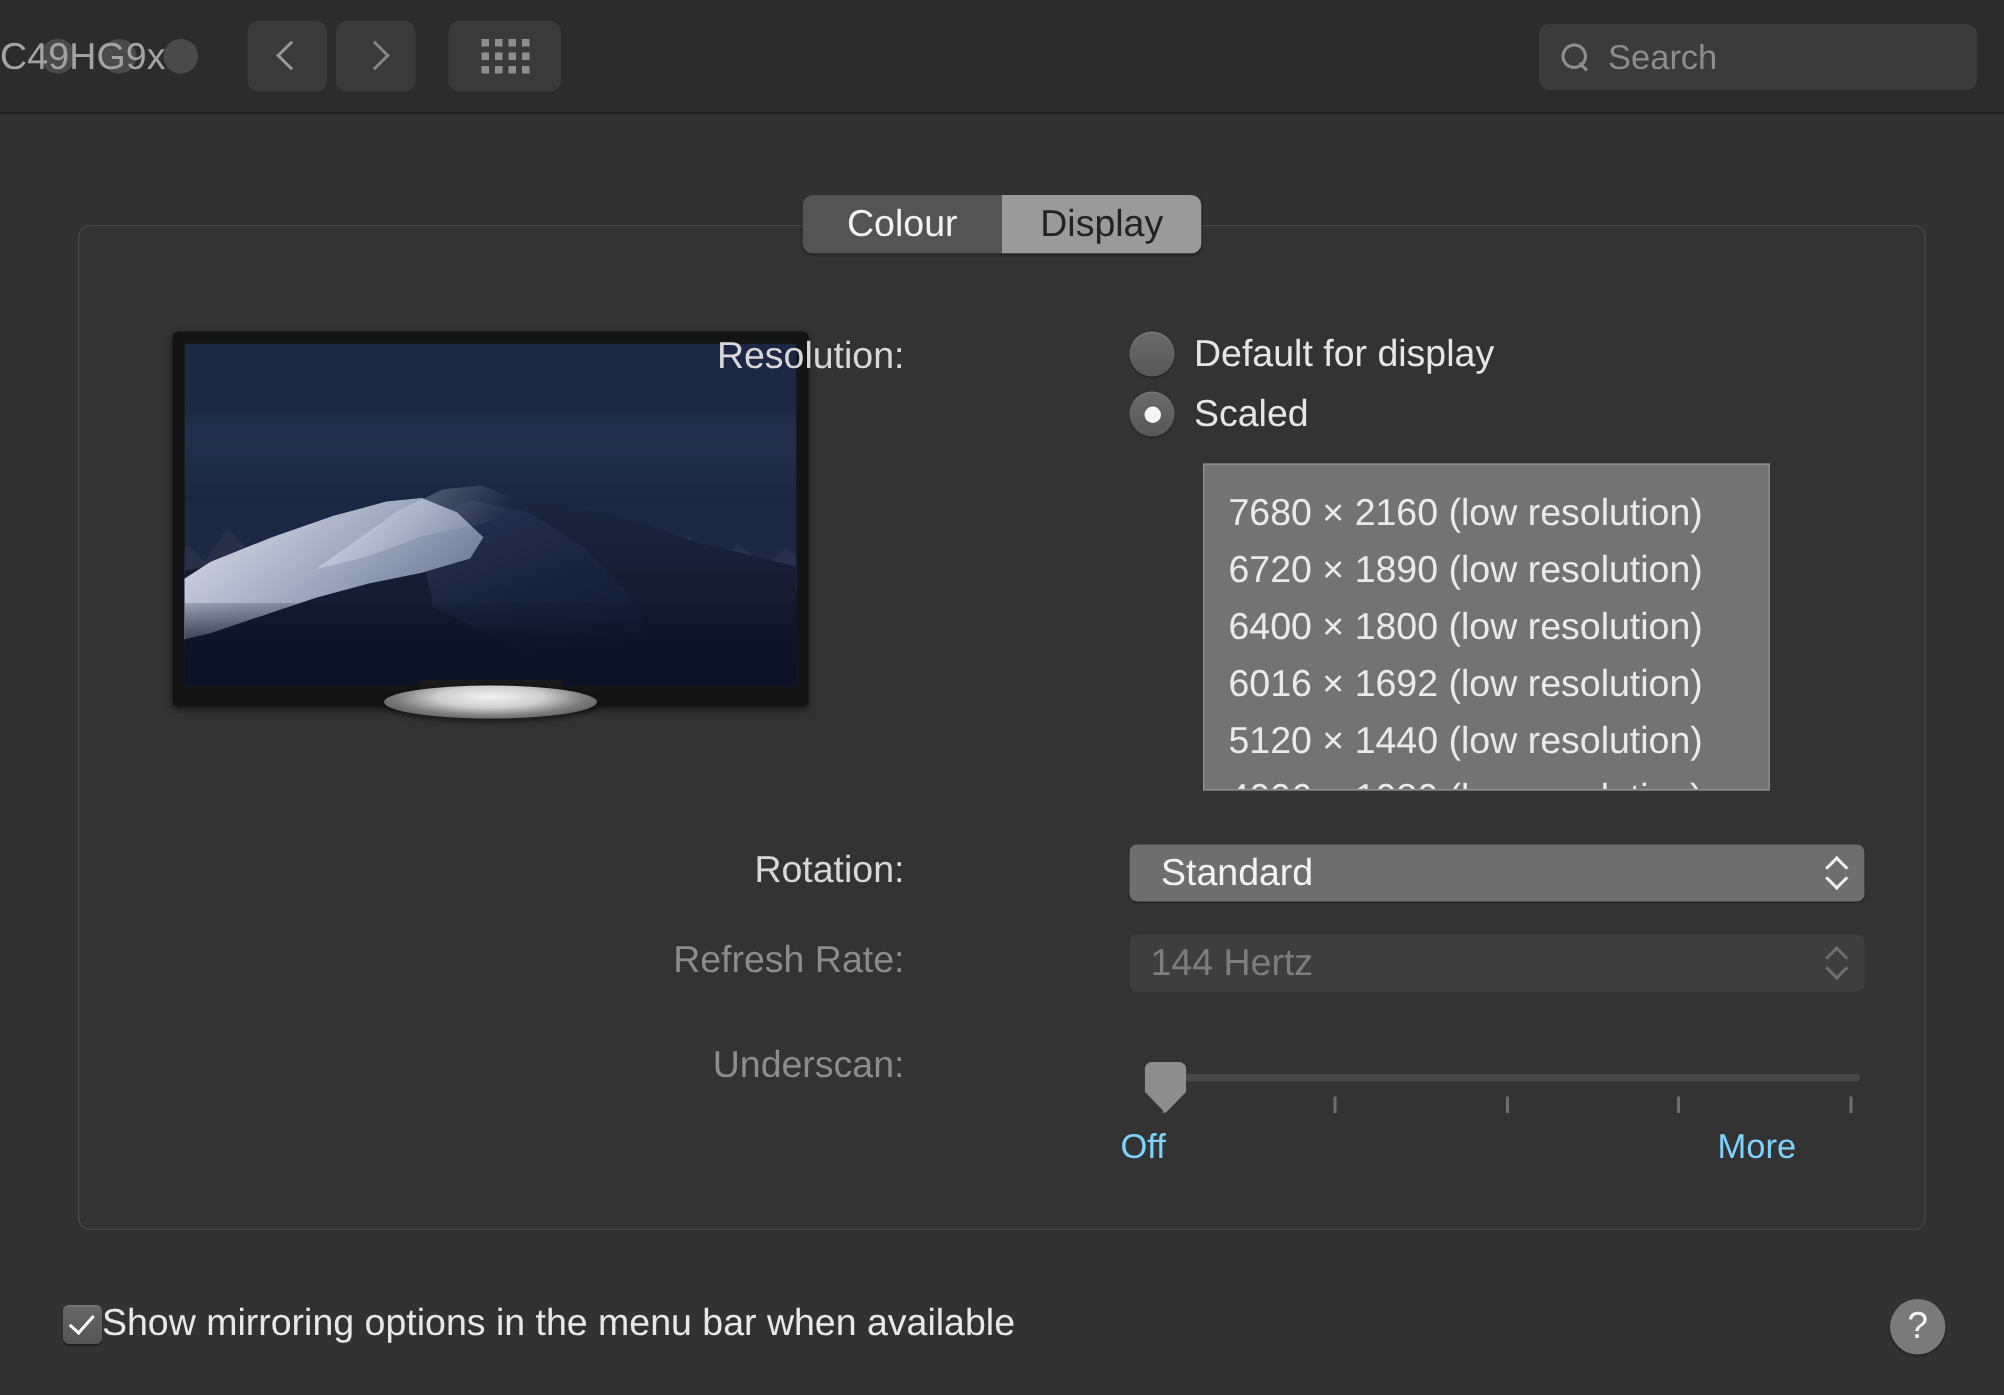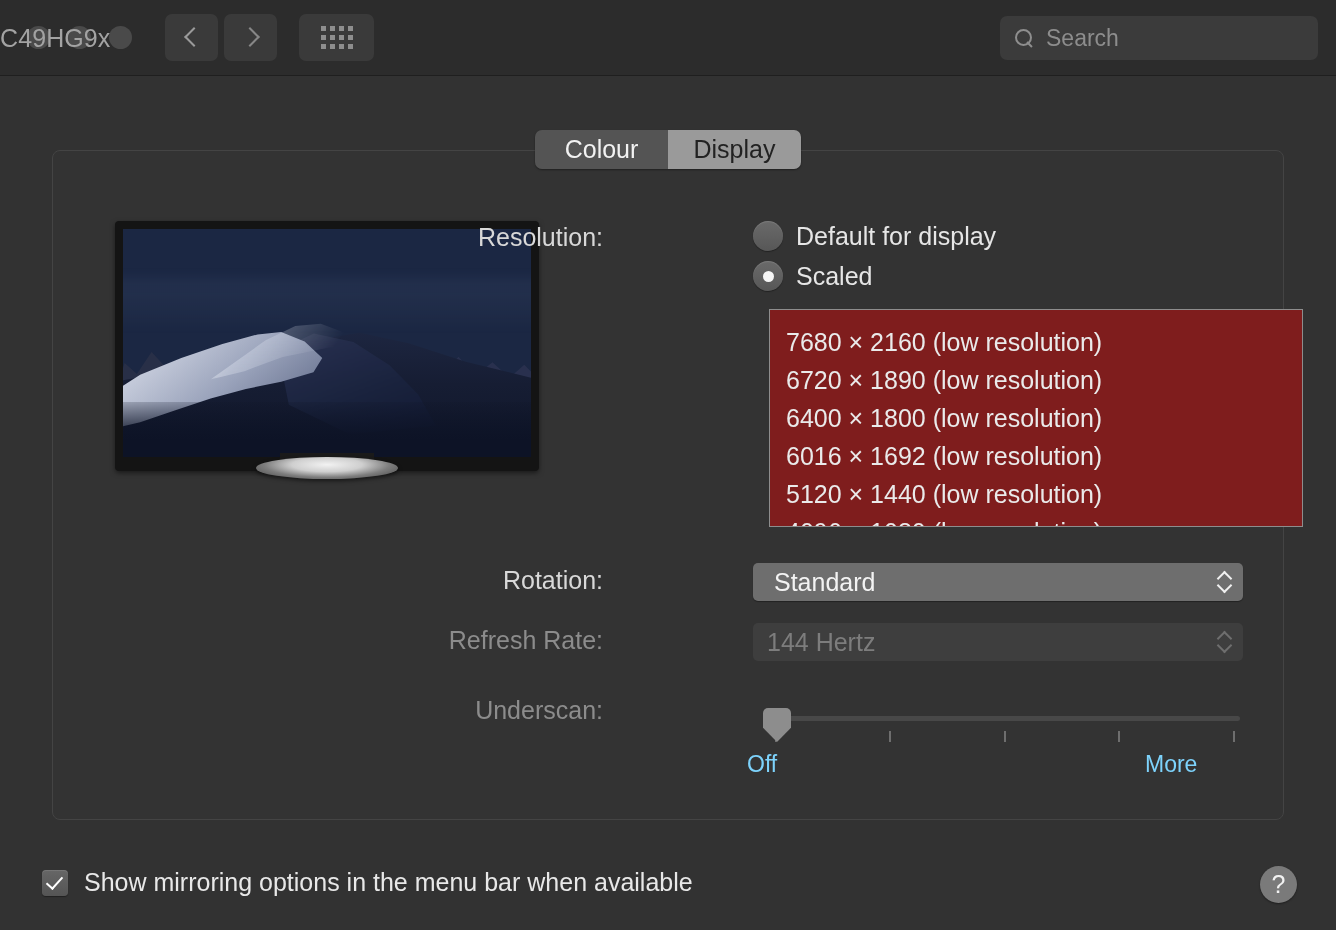--- a/index.html
+++ b/index.html
@@ -109,21 +109,21 @@
     font-size: 25px;
     color: #a3a3a3;
     letter-spacing: 0.1px;
     pointer-events: none;
   }
 
   .search-field {
     position: absolute;
     right: 18px;
     top: 16px;
-    width: 318px;
+    width: 292px;
     height: 44px;
     border-radius: 7px;
     background: #3b3b3b;
     display: flex;
     align-items: center;
     padding-left: 14px;
   }
   .search-icon {
     width: 21px; height: 21px;
     position: relative;
@@ -351,25 +351,25 @@
     background: #f5f5f5;
   }
   .radio-label {
     font-size: 25px;
     color: #e6e6e6;
   }
 
   
   .res-list {
     position: absolute;
-    left: 716px;
+    left: 749px;
     top: 158px;
-    width: 534px;
+    width: 378px;
     height: 218px;
-    background: #7f1d1d;
+    background: #737373;
     border: 1.5px solid #8d8d8d;
     overflow: hidden;
   }
   .res-list-inner {
     position: absolute;
     left: 0;
     top: -25px;
     width: 100%;
   }
   .res-item {
@@ -469,21 +469,20 @@
     color: #7dd3fc;
   }
 
   
   .bottom-row {
     position: absolute;
     left: 42px;
     top: 868px;
     display: flex;
     align-items: center;
-    gap: 16px;
   }
   .checkbox {
     width: 26px; height: 26px;
     border-radius: 4px;
     background: linear-gradient(180deg, #666, #555);
     box-shadow: inset 0 1px 1px rgba(255,255,255,0.12), 0 1px 1px rgba(0,0,0,0.35);
     position: relative;
     flex: none;
   }
   .checkbox.checked::after {

